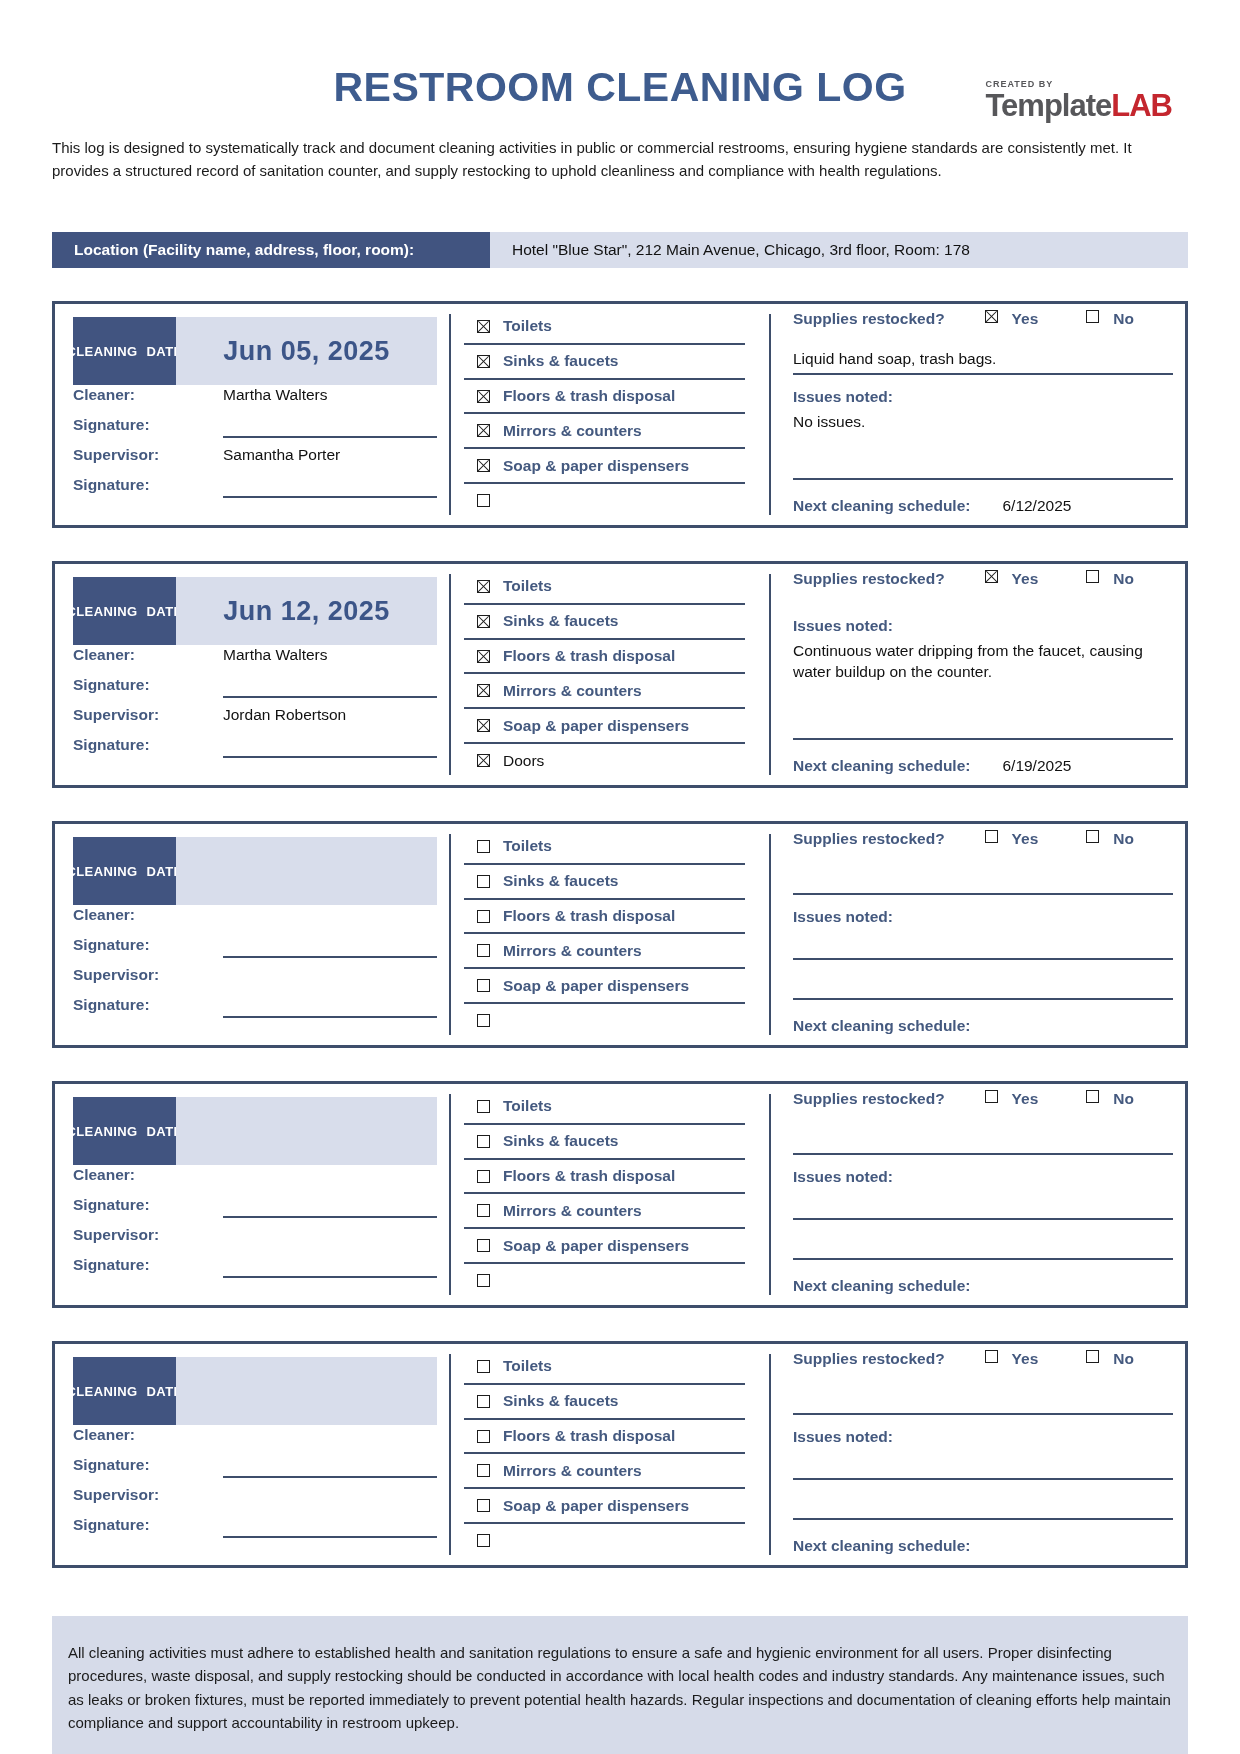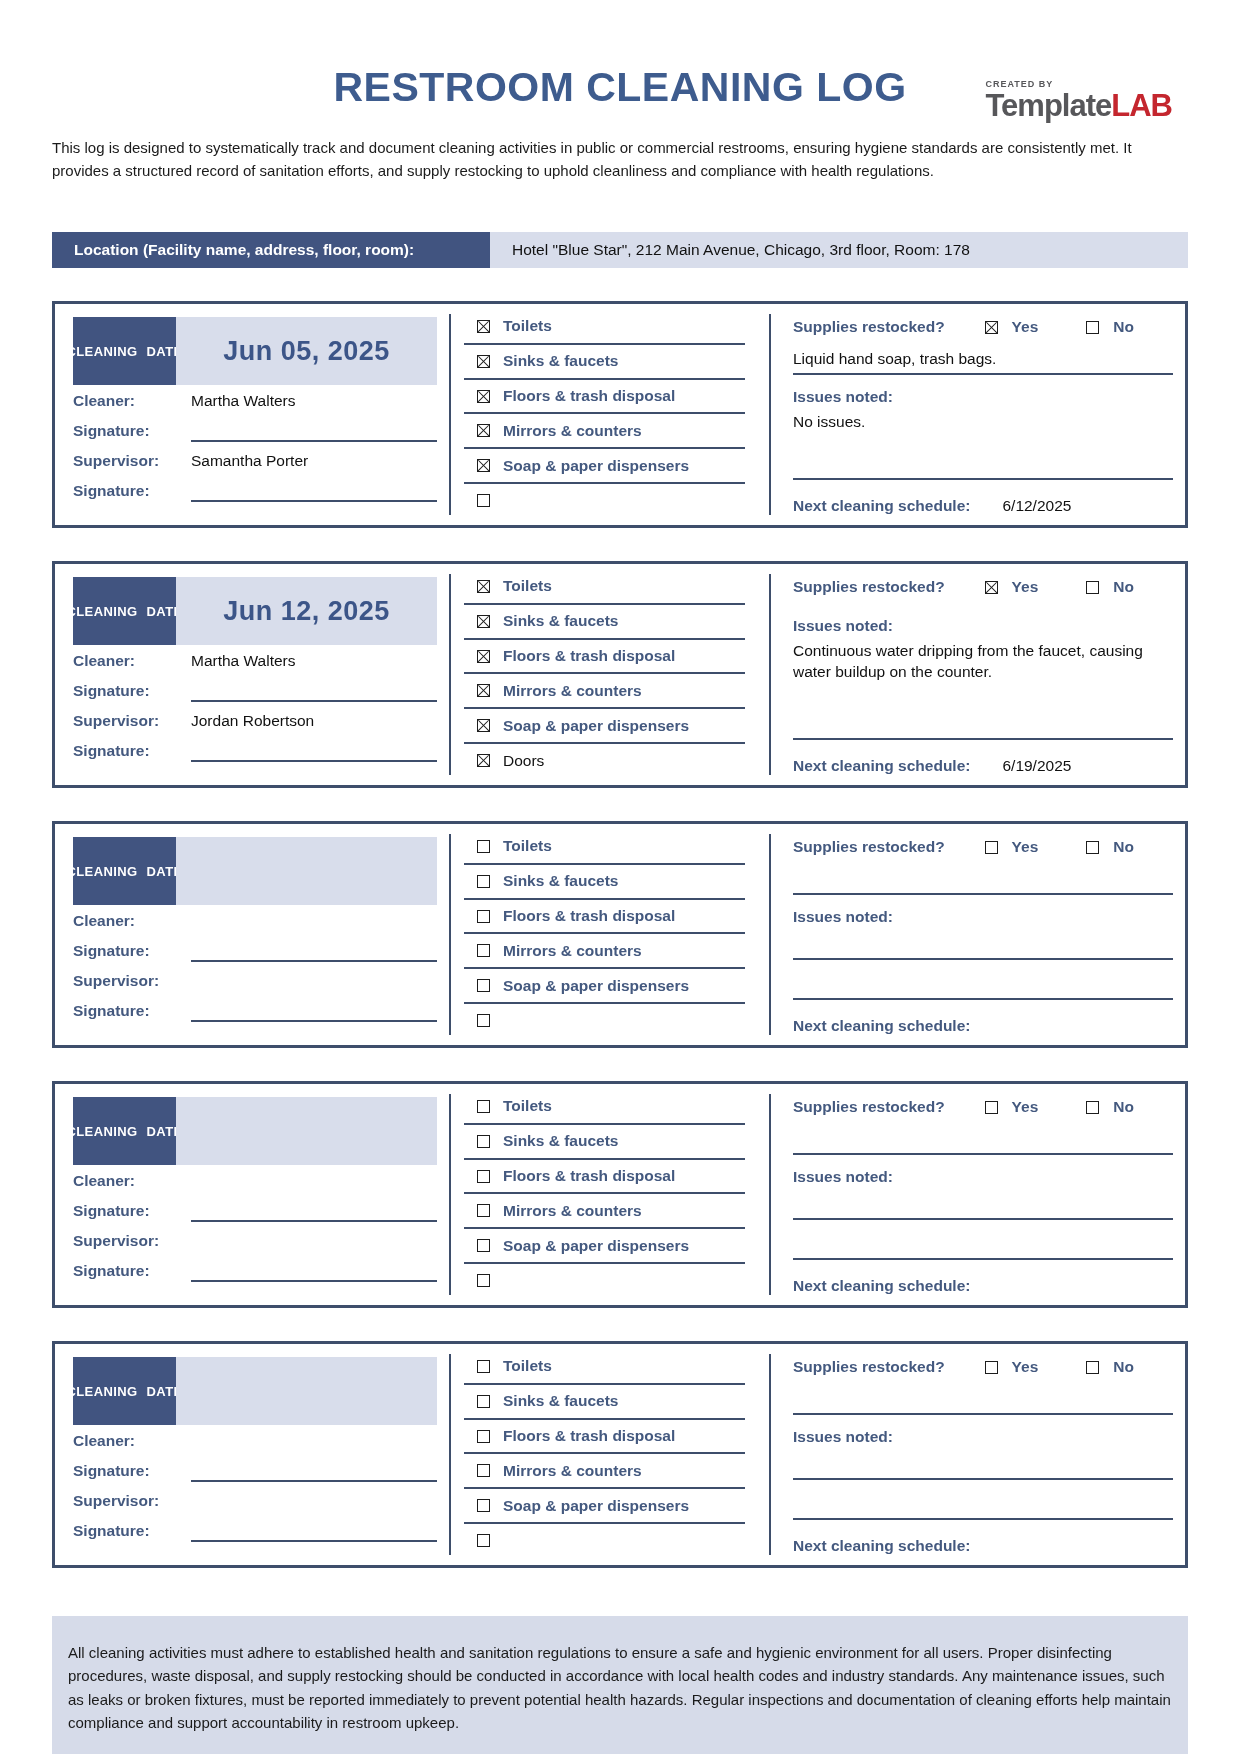--- a/index.html
+++ b/index.html
@@ -58,21 +58,21 @@
   .date-row{display:flex;height:68px;margin-right:12px;}
   .date-tag{
     width:103px;flex:none;background:var(--primary);color:#fff;
     display:flex;flex-direction:row;align-items:center;justify-content:center;gap:9px;
     font-size:13px;font-weight:bold;letter-spacing:0.4px;
   }
   .date-box{
     flex:1;background:var(--light);display:flex;align-items:center;justify-content:center;
     font-size:27px;font-weight:bold;color:#3C5588;letter-spacing:0.5px;
   }
-  .frow{display:flex;align-items:center;height:29px;margin-top:1px;}
+  .frow{display:flex;height:29px;margin-top:1px;gap:32px;}
   .flabel{font-size:15.5px;font-weight:bold;color:var(--label);}
   .col-left .flabel{width:118px;flex:none;}
   .fvalue{flex:1;margin-right:12px;font-size:15.5px;color:#111;}
   .sigline{height:22px;border-bottom:2px solid var(--line);}
 
   
   .col-mid{width:318px;flex:none;padding:6px 24px 8px 13px;display:flex;flex-direction:column;}
   .chk-row{flex:1;display:flex;align-items:center;gap:13px;border-bottom:2px solid var(--line);padding-left:13px;}
   .chk-row:last-child{border-bottom:none;}
   .chk-label{font-size:15.5px;font-weight:bold;color:var(--label);}
@@ -81,21 +81,21 @@
   
   .cb{width:13px;height:13px;border:1.5px solid #1d1d1d;display:inline-block;position:relative;flex:none;background:#fff;}
   .cb.checked::before,.cb.checked::after{
     content:"";position:absolute;top:5px;left:-2px;width:15px;height:1.4px;background:#1d1d1d;
   }
   .cb.checked::before{transform:rotate(45deg);}
   .cb.checked::after{transform:rotate(-45deg);}
 
   
   .col-right{flex:1;padding:6px 12px 10px 22px;display:flex;flex-direction:column;}
-  .sup-row{display:flex;align-items:center;height:34px;flex:none;}
+  .sup-row{display:flex;height:34px;flex:none;}
   .sup-row .cb.yes{margin-left:40px;}
   .sup-row .cb.no{margin-left:48px;}
   .yn{margin-left:14px;font-size:15.5px;font-weight:bold;color:var(--label);}
   .sup-text{height:31px;border-bottom:2px solid var(--line);font-size:15.5px;color:#111;display:flex;align-items:center;flex:none;}
   .issues-label{margin-top:9px;height:25px;display:flex;align-items:center;flex:none;}
   .issues-text{margin-top:3px;font-size:15.5px;line-height:1.35;color:#111;flex:1;}
   .card.empty .issues-text{flex:none;height:28px;border-bottom:2px solid var(--line);margin-bottom:12px;}
   .next-row{margin-top:auto;border-top:2px solid var(--line);height:37px;display:flex;align-items:flex-end;flex:none;}
   .next-date{margin-left:32px;font-size:15.5px;color:#111;}
 
@@ -112,21 +112,21 @@
 
 <div class="page">
 
   <div class="logo">
     <span class="created">CREATED BY</span>
     <span class="brand"><span>Template</span><span class="lab">LAB</span></span>
   </div>
 
   <h1 class="title">RESTROOM CLEANING LOG</h1>
 
-  <p class="intro">This log is designed to systematically track and document cleaning activities in public or commercial restrooms, ensuring hygiene standards are consistently met. It provides a structured record of sanitation efforts, and supply restocking to uphold cleanliness and compliance with health regulations.</p>
+  <p class="intro">This log is designed to systematically track and document cleaning activities in public or commercial restrooms, ensuring hygiene standards are consistently met. It provides a structured record of sanitation counter, and supply restocking to uphold cleanliness and compliance with health regulations.</p>
 
   <div class="location-bar">
     <div class="location-label">Location (Facility name, address, floor, room):</div>
     <div class="location-value">Hotel "Blue Star", 212 Main Avenue, Chicago, 3rd floor, Room: 178</div>
   </div>
 
   <div class="cards">
 
     <section class="card">
       <div class="col-left">

